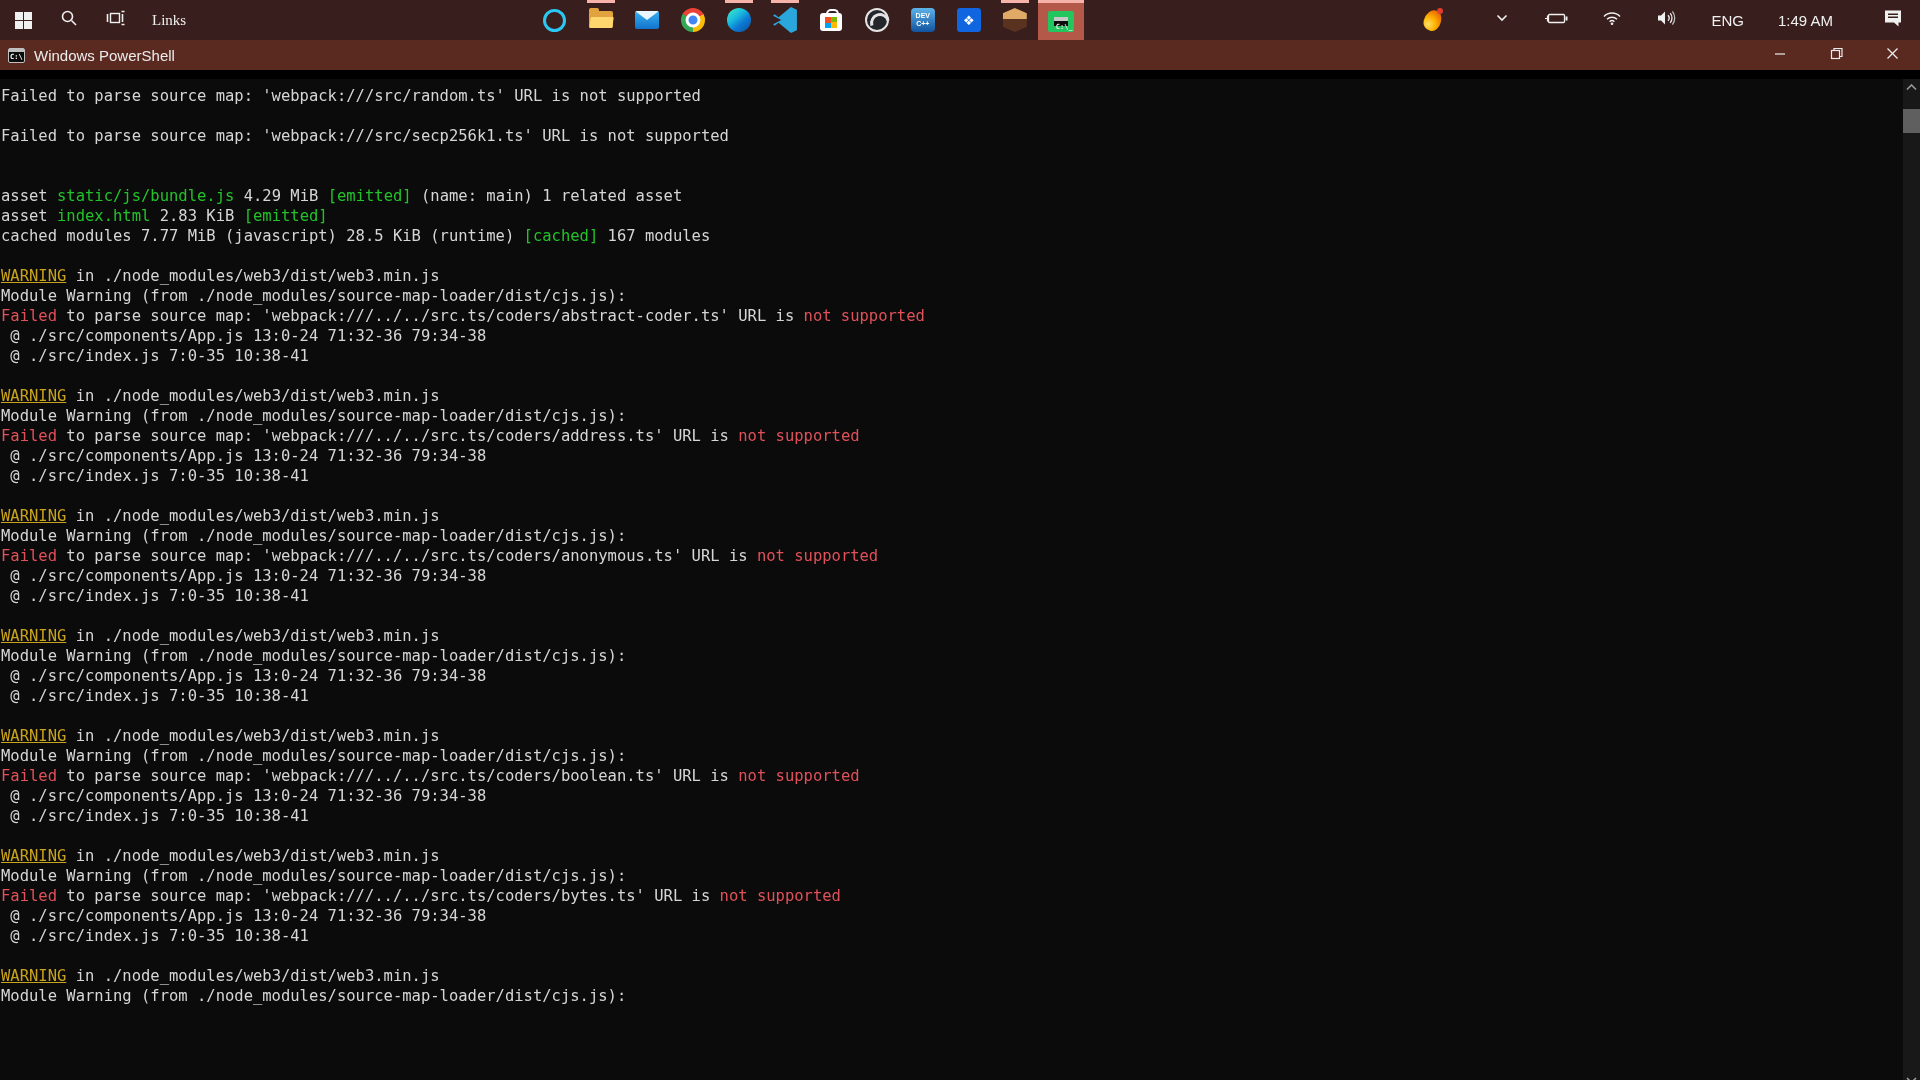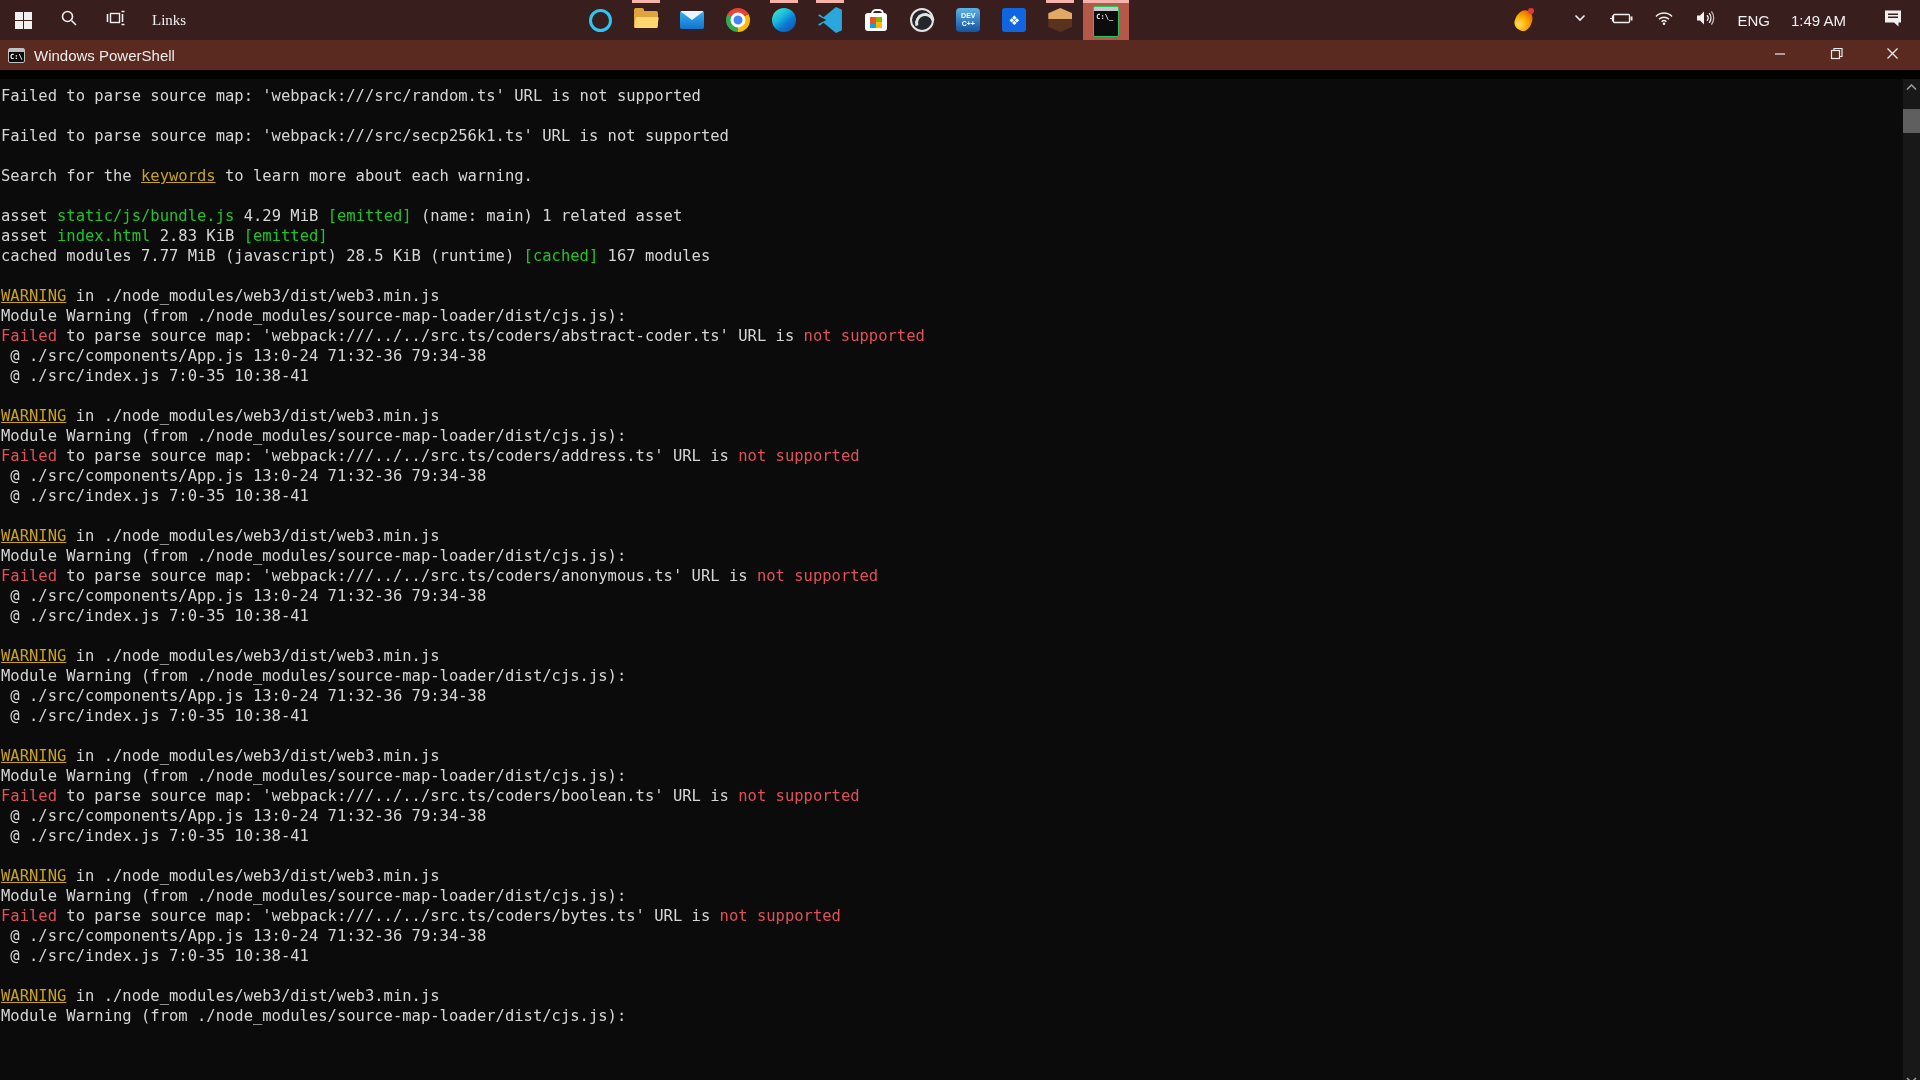--- a/index.html
+++ b/index.html
@@ -14,21 +14,21 @@
   .win-grid { width:17px; height:17px; display:grid; grid-template-columns:8px 8px; grid-template-rows:8px 8px; gap:1px; }
   .win-grid span { background:#f0f0f0; }
   .links-label { display:flex; align-items:center; font-size:15px; padding:0 14px; }
 
   .tb-center { display:flex; align-items:stretch; margin:0 auto; }
   .app { position:relative; width:46px; display:flex; align-items:center; justify-content:center; cursor:pointer; }
   .app.open::before { content:""; position:absolute; top:0; left:9px; right:9px; height:3px; background:var(--indicator-pink); }
   .app.active { background:var(--active-app-bg); }
   .app.active::before { left:0; right:0; }
 
-  .tb-right { display:flex; align-items:flex-end; padding-right:10px; gap:7px; }
+  .tb-right { display:flex; align-items:flex-end; padding-right:10px; gap:20px; }
   .tray-btn { height:40px; display:flex; align-items:center; justify-content:center; padding:0 7px; cursor:pointer; }
   .tray-text { font-size:15px; }
 
   
   .ic { position:relative; display:block; width:26px; height:26px; }
   .ic-alexa { width:23px; height:23px; border:3px solid #2bc8f5; border-radius:50%; }
   .ic-file-explorer .fe-back { position:absolute; left:1px; top:4px; width:24px; height:17px; background:#e0a33e; border-radius:2px; }
   .ic-file-explorer .fe-back::before { content:""; position:absolute; top:-3px; left:0; width:10px; height:4px; background:#e0a33e; border-radius:2px 2px 0 0; }
   .ic-file-explorer .fe-front { position:absolute; left:2px; top:10px; width:23px; height:11px; background:#ffd76e; border-radius:1px; transform:skewX(-8deg); }
   .ic-mail { width:24px; height:18px; margin:4px 1px; background:linear-gradient(180deg,#36b1ef,#1273ce); border-radius:2px; overflow:hidden; }
@@ -37,21 +37,21 @@
   .ic-chrome::after { content:""; position:absolute; top:50%; left:50%; width:9px; height:9px; transform:translate(-50%,-50%); background:#4285f4; border:3px solid #fff; border-radius:50%; }
   .ic-edge { width:24px; height:24px; border-radius:50%; background:linear-gradient(140deg,#45efc2 0%,#19b9dd 38%,#0d7ad4 62%,#0a50a0 100%); }
   .ic-store { width:22px; height:18px; margin:6px 2px 2px; background:#fff; border-radius:3px; }
   .ic-store::before { content:""; position:absolute; top:-4px; left:6px; width:9px; height:6px; border:2px solid #fff; border-bottom:none; border-radius:5px 5px 0 0; }
   .ic-store .store-grid { position:absolute; top:4px; left:5px; width:12px; height:11px; background:conic-gradient(#7fba00 0 25%,#ffb900 0 50%,#00a4ef 0 75%,#f25022 0 100%); }
   .ic-obs { width:24px; height:24px; border-radius:50%; background:#23272b; border:2px solid #e4e4e4; }
   .ic-obs::after { content:""; position:absolute; top:3px; left:3px; width:14px; height:14px; border:3px solid transparent; border-top-color:#e4e4e4; border-left-color:#e4e4e4; border-radius:50%; transform:rotate(28deg); }
   .ic-devcpp { width:24px; height:24px; border-radius:4px; background:linear-gradient(180deg,#5db2e8,#1153a0); color:#fff; display:flex; flex-direction:column; align-items:center; justify-content:center; font:bold 7px/1.1 "Liberation Sans",sans-serif; }
   .ic-dropbox { width:24px; height:24px; border-radius:3px; background:#1066e0; color:#fff; display:flex; align-items:center; justify-content:center; font-size:13px; }
   .ic-minecraft { width:24px; height:24px; background:linear-gradient(180deg,#e0aa66 0 46%,#59331f 46% 100%); clip-path:polygon(50% 0,100% 22%,100% 78%,50% 100%,0 78%,0 22%); }
-  .ic-terminal-app { width:26px; height:31px; margin-top:3px; background:#0c0c0c; border:1px solid #22c55e; border-radius:2px; color:#e8e8e8; font:bold 7px/1 "DejaVu Sans Mono",monospace; }
+  .ic-terminal-app { width:26px; height:21px; margin-top:3px; background:#0c0c0c; border:6px solid #22c55e; border-radius:2px; color:#e8e8e8; font:bold 7px/1 "DejaVu Sans Mono",monospace; }
   .ic-terminal-app::before { content:""; display:block; height:4px; background:#c8c8c8; }
   .ic-terminal-app .prompt { display:block; padding:3px 0 0 2px; }
   .ic-firefox { width:24px; height:26px; }
   .ic-firefox::before { content:""; position:absolute; left:2px; top:3px; width:17px; height:21px; background:radial-gradient(circle at 30% 72%,#ffe066 0%,#ffb200 38%,#f07c00 68%,#e05a00 100%); border-radius:58% 48% 46% 54%/62% 44% 56% 40%; transform:rotate(14deg); }
   .ic-firefox::after { content:""; position:absolute; right:3px; top:1px; width:6px; height:6px; background:#e03c31; border-radius:50%; }
 
   
   .titlebar { position:absolute; top:40px; left:0; width:1920px; height:30px; background:var(--titlebar-bg);
               display:flex; align-items:center; color:#ececec; }
   .ps-ico { width:17px; height:15px; margin:0 9px 0 8px; background:#0c0c0c; border:1px solid #c0c0c0; border-radius:2px;
@@ -241,21 +241,20 @@
       </div>
     </div>
   </div>
 
   <div class="console">
     <div class="term" id="term">
         <div class="tl"><span class="c-w">Failed to parse source map: 'webpack:///src/random.ts' URL is not supported</span></div>
         <div class="tl"></div>
         <div class="tl"><span class="c-w">Failed to parse source map: 'webpack:///src/secp256k1.ts' URL is not supported</span></div>
         <div class="tl"></div>
-        <div class="tl"><span class="c-w">Search for the </span><span class="c-yu">keywords</span><span class="c-w"> to learn more about each warning.</span></div>
         <div class="tl"></div>
         <div class="tl"><span class="c-w">asset </span><span class="c-g">static/js/bundle.js</span><span class="c-w"> 4.29 MiB </span><span class="c-g">[emitted]</span><span class="c-w"> (name: main) 1 related asset</span></div>
         <div class="tl"><span class="c-w">asset </span><span class="c-g">index.html</span><span class="c-w"> 2.83 KiB </span><span class="c-g">[emitted]</span></div>
         <div class="tl"><span class="c-w">cached modules 7.77 MiB (javascript) 28.5 KiB (runtime) </span><span class="c-g">[cached]</span><span class="c-w"> 167 modules</span></div>
         <div class="tl"></div>
         <div class="tl"><span class="c-y">WARNING</span><span class="c-w"> in ./node_modules/web3/dist/web3.min.js</span></div>
         <div class="tl"><span class="c-w">Module Warning (from ./node_modules/source-map-loader/dist/cjs.js):</span></div>
         <div class="tl"><span class="c-r">Failed</span><span class="c-w"> to parse source map: 'webpack:///../../src.ts/coders/abstract-coder.ts' URL is </span><span class="c-r">not supported</span></div>
         <div class="tl"><span class="c-w"> @ ./src/components/App.js 13:0-24 71:32-36 79:34-38</span></div>
         <div class="tl"><span class="c-w"> @ ./src/index.js 7:0-35 10:38-41</span></div>

